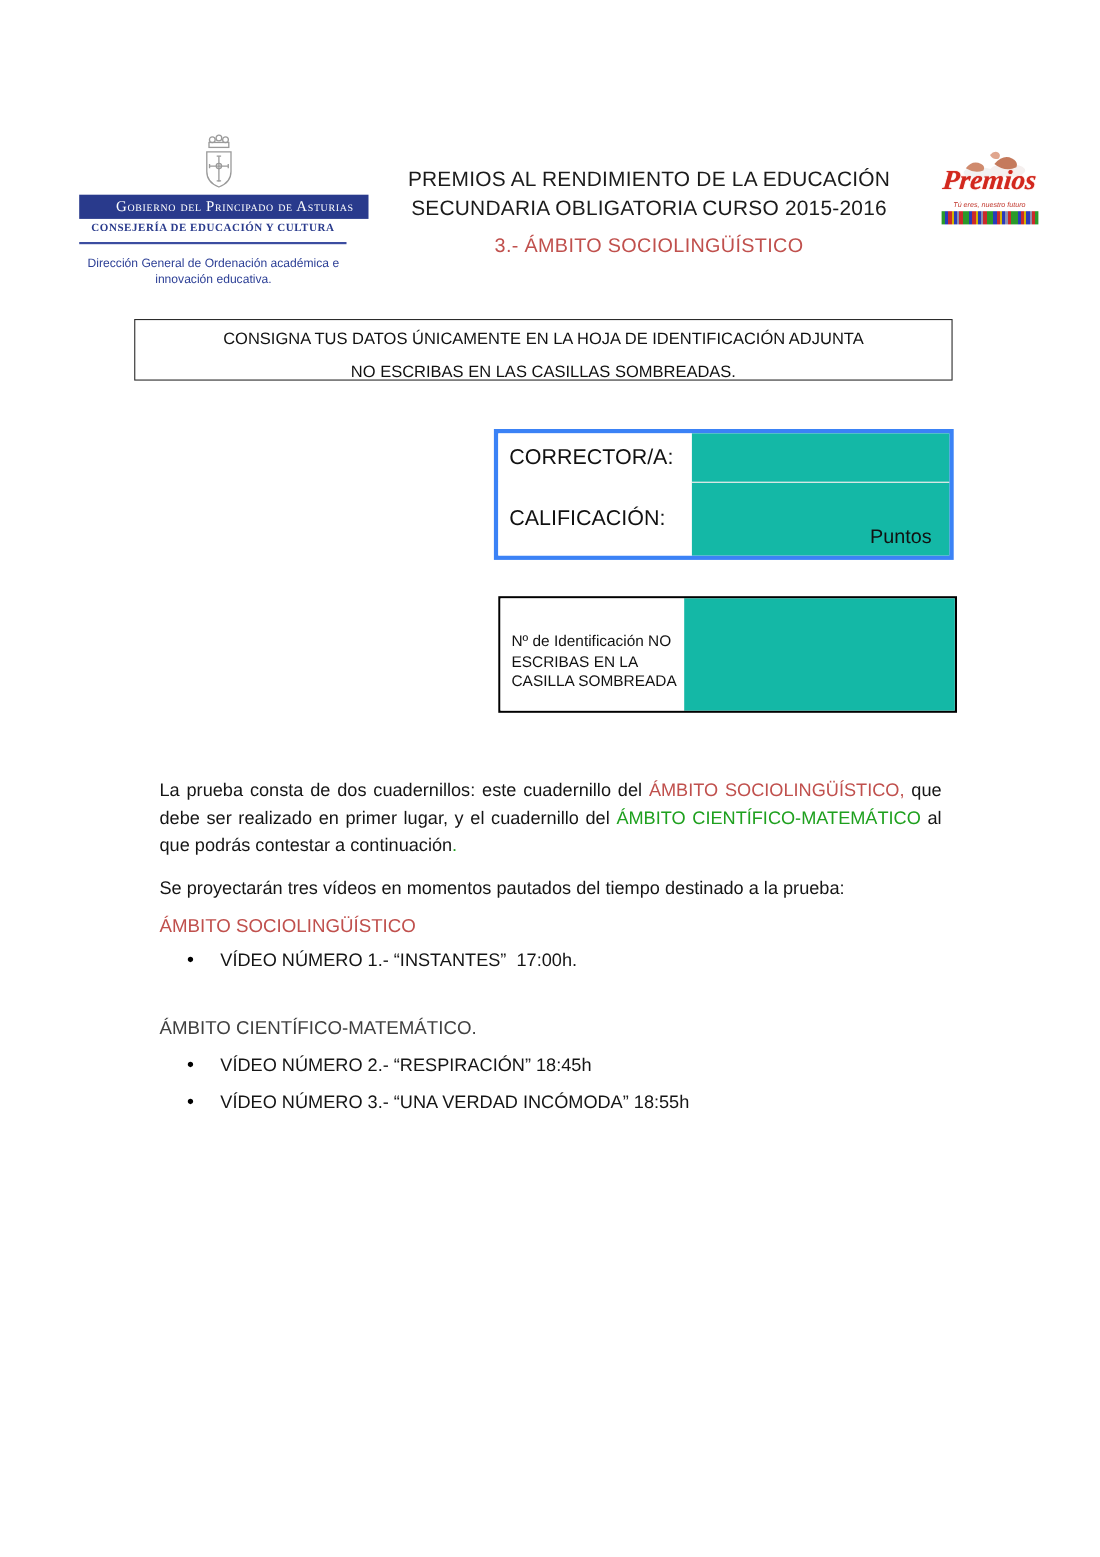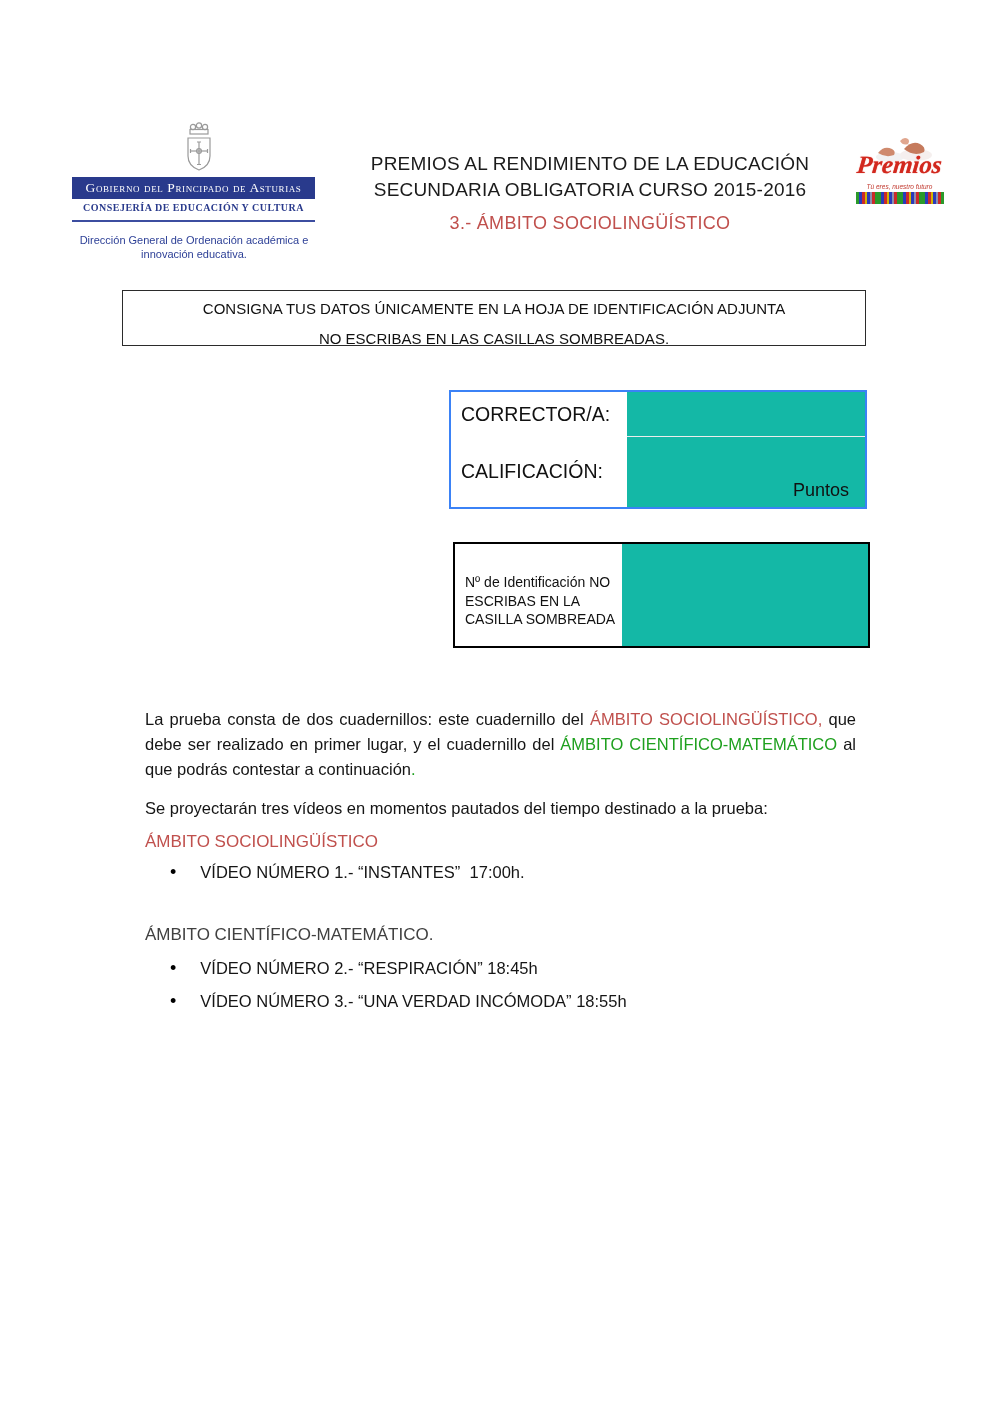--- a/index.html
+++ b/index.html
@@ -8,21 +8,21 @@
     font-family:"Liberation Sans",sans-serif;color:#151515;overflow:hidden;
   }
 
   
   .crest{position:absolute;left:176px;top:121px;}
   .gov-banner{
     position:absolute;left:72px;top:177px;width:243px;height:22px;
     background:#293A8C;color:#ffffff;
     font-family:"Liberation Serif",serif;font-variant:small-caps;
     font-size:13.5px;letter-spacing:.6px;
-    display:flex;align-items:center;justify-content:center;
+    display:flex;align-items:center;justify-content:center;padding-left:20px;
   }
   .consejeria{
     position:absolute;left:72px;top:202px;width:243px;text-align:center;
     color:#293A8C;font-family:"Liberation Serif",serif;
     font-size:10px;font-weight:bold;letter-spacing:.5px;
   }
   .org-divider{position:absolute;left:72px;top:220px;width:243px;height:2px;background:#3c4da0;}
   .direccion{
     position:absolute;left:76px;top:233px;width:236px;text-align:center;
     color:#2c3f96;font-size:11px;line-height:1.3;
@@ -55,21 +55,21 @@
     position:absolute;left:122px;top:290px;width:744px;height:56px;
     border:1.5px solid #2b2b2b;box-sizing:border-box;text-align:center;
     font-size:15px;color:#111;
   }
   .notice-line1{margin-top:9px;}
   .notice-line2{margin-top:13px;}
 
   
   .grading-table{
     position:absolute;left:449px;top:390px;width:418px;height:119px;
-    border:2px solid #3b82f6;box-sizing:border-box;
+    border:4px solid #3b82f6;box-sizing:border-box;
     display:grid;grid-template-columns:176px 1fr;grid-template-rows:44px 1fr;
   }
   .gt-label{
     background:#fff;font-size:19.5px;color:#111;
     display:flex;align-items:center;padding-left:10px;
   }
   .cell-gray{background:#14b8a6;}
   .gt-gray2{border-top:1px solid #ececec;position:relative;}
   .puntos{position:absolute;right:16px;bottom:6px;font-size:18px;color:#111;}
 

